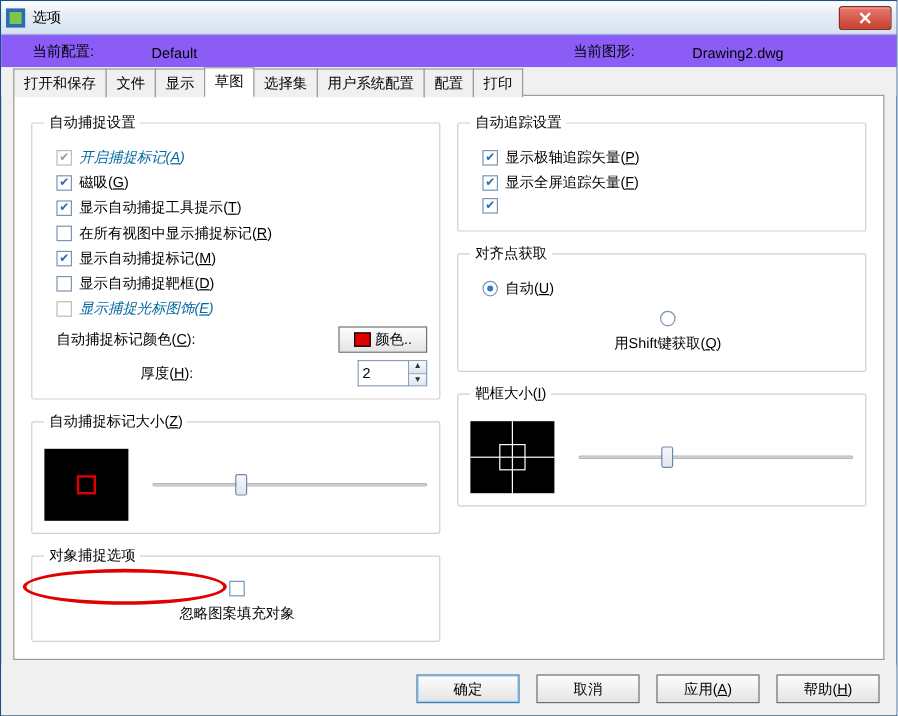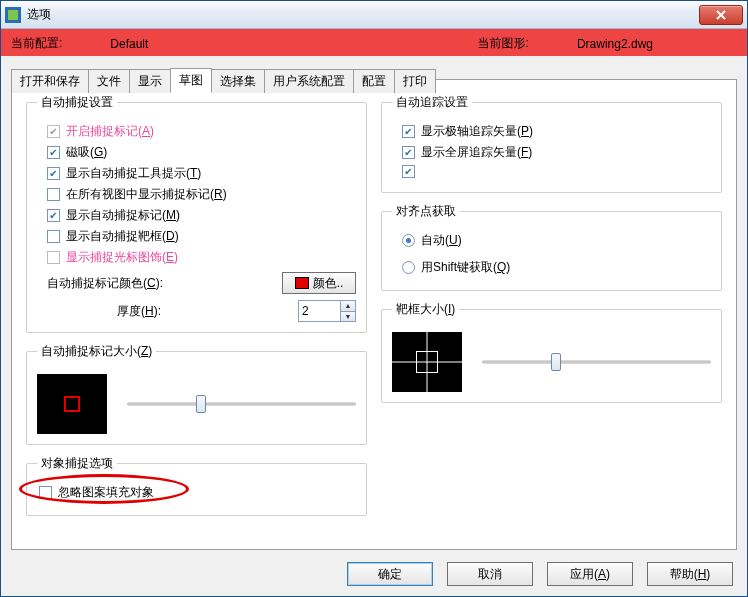--- a/index.html
+++ b/index.html
@@ -26,42 +26,42 @@
   .close-btn {
     width:44px; height:20px;
     background: linear-gradient(#e67a6f,#c9402e);
     border:1px solid #8a2a1e; border-radius:3px;
     display:flex; align-items:center; justify-content:center;
     color:#fff; font-weight:bold;
     box-shadow: inset 0 1px 0 rgba(255,255,255,0.4);
   }
   .toprow {
     display:flex; align-items:center; gap:4px;
-    padding:6px 10px 4px 10px;
-    background:#ef4444;
+    padding:6px 10px 4px 26px;
+    background:#8b5cf6;
   }
   .toprow .lbl { margin-right:4px; }
   .toprow .val { font-family: Tahoma, sans-serif; }
   .toprow .spacer { flex:1; }
   .toprow .val1 { margin-left:40px; }
   .toprow .val2 { margin-left:40px;}
   .tabs {
     display:flex; align-items:flex-end;
     padding:0 10px; height:24px;
     background:#f0f0f0;
     position:relative;
   }
   .tab {
     padding:3px 8px 3px 8px;
     border:1px solid #9b9b9b;
     border-bottom:none;
     background:#f0f0f0;
     margin-right:-1px;
     position:relative;
-    top:13px;
+    top:1px;
     text-align:center;
   }
   .tab.active {
     background:#fff;
     border-bottom:1px solid #fff;
     z-index:2;
   }
   .tabstrip-line {
     position:absolute; left:10px; right:10px; bottom:0;
     border-bottom:1px solid #9b9b9b;
@@ -84,21 +84,21 @@
   }
   fieldset.group > legend { padding:0 4px; color:#000; }
   .chk-row, .rad-row {
     display:flex; align-items:center; gap:6px;
     margin:4px 0;
   }
   .chk { width:13px; height:13px; border:1px solid #7a95b4; background:#fff; display:inline-flex; align-items:center; justify-content:center; }
   .chk.checked::after { content:"✔"; color:#2a6db5; font-size:10px; line-height:1; }
   .chk.disabled { border-color:#bcbcbc; }
   .chk.disabled.checked::after { color:#9a9a9a; }
-  .chk-row.disabled .lbl { color:#ec4899; }
+  .chk-row.disabled .lbl { color:#0369a1;font-style:italic; }
   .rad { width:13px; height:13px; border:1px solid #7a95b4; border-radius:50%; background:#fff; display:inline-flex; align-items:center; justify-content:center;}
   .rad.checked::after { content:""; width:5px; height:5px; background:#3b78cc; border-radius:50%; }
   .u { text-decoration: underline; }
   .inline-row { display:flex; align-items:center; gap:8px; margin-top:6px; }
   .color-btn {
     width:74px; height:22px;
     border:1px solid #707070;
     background:linear-gradient(#fdfdfd,#e4e4e4);
     display:flex; align-items:center; justify-content:center; gap:4px;
     padding:0 4px;
@@ -257,21 +257,21 @@
           </div>
           <div class="slider">
             <div class="track"></div>
             <div class="thumb" style="left:30%"></div>
           </div>
         </div>
       </fieldset>
 
       <fieldset class="group" style="position:relative; min-height:56px;">
         <legend>对象捕捉选项</legend>
-        <div class="chk-row" style="margin-left:2px;">
+        <div class="chk-row" style="margin-left:2px;flex-direction:column;">
           <span class="chk"></span>
           <span class="lbl">忽略图案填充对象</span>
         </div>
         <div class="highlight-ring" style="left:-8px; top:2px; width:170px; height:30px;"></div>
         <svg class="cursor-arrow" style="left:4px; top:20px;" width="16" height="20">
           <path d="M1 1 L1 15 L4 12 L7 18 L9 17 L6 11 L11 11 Z" fill="#fff" stroke="#000" stroke-width="1"></path>
         </svg>
       </fieldset>
 
     </div>
@@ -295,21 +295,21 @@
         </div>
       </fieldset>
 
       <fieldset class="group">
         <legend>对齐点获取</legend>
         <div class="indent">
           <div class="rad-row">
             <span class="rad checked"></span>
             <span class="lbl"><span>自动</span>(<span class="u">U</span>)</span>
           </div>
-          <div class="rad-row" style="margin-top:10px;">
+          <div class="rad-row" style="margin-top:10px;flex-direction:column;">
             <span class="rad"></span>
             <span class="lbl"><span>用Shift键获取</span>(<span class="u">Q</span>)</span>
           </div>
         </div>
       </fieldset>
 
       <fieldset class="group">
         <legend><span>靶框大小</span>(<span class="u">I</span>)</legend>
         <div class="preview-row">
           <div class="preview-black target-lines">

